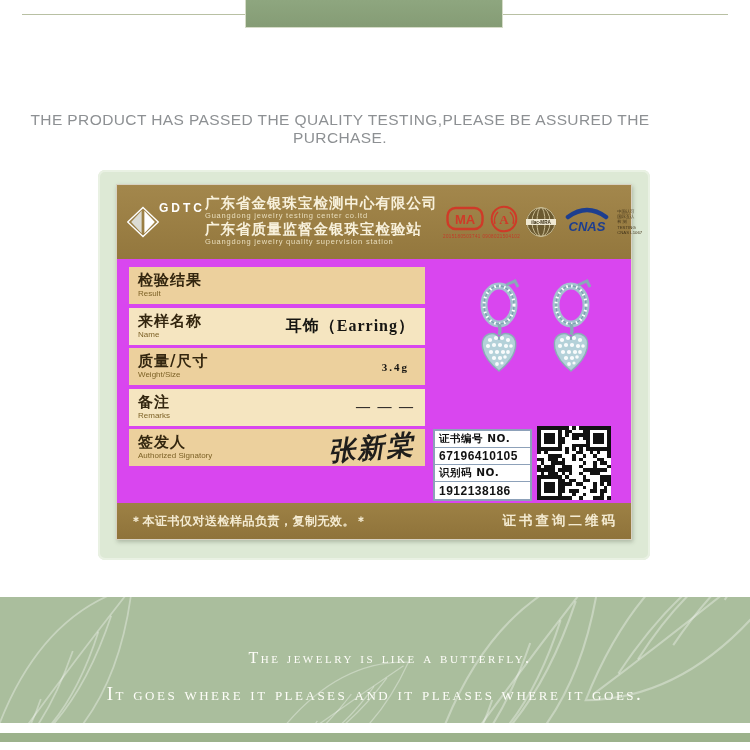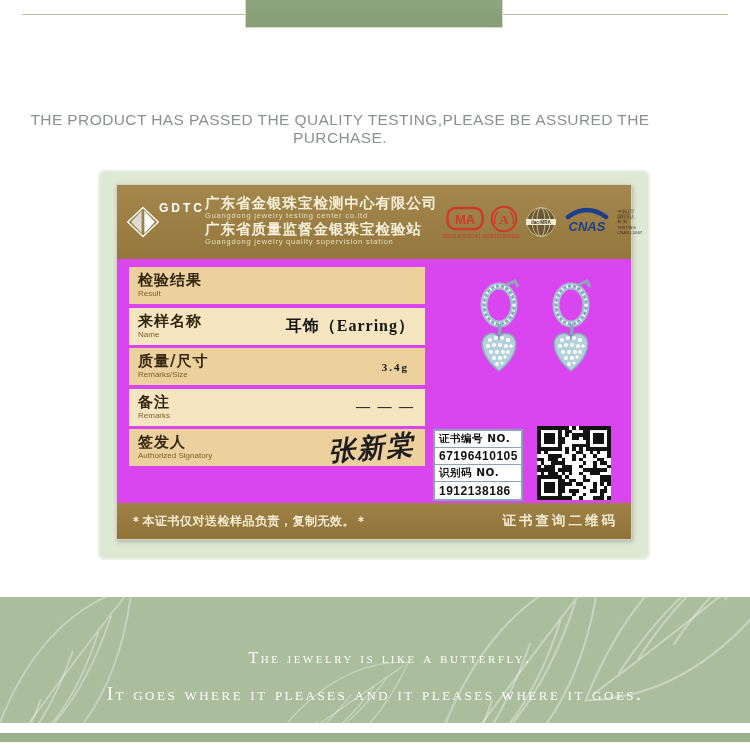--- a/index.html
+++ b/index.html
@@ -55,21 +55,21 @@
   .v-weight { font-size:11px; letter-spacing:2px; padding-right:6px;text-align:right; }
   .v-criteria { flex:1; display:flex; justify-content:space-around; padding-left:8px; }
   .v-criteria .val { font-size:14.5px; letter-spacing:1px; }
   .v-remarks { font-size:14px; letter-spacing:2px; color:#242220; }
   .v-sign { font-family:"Liberation Serif", serif; font-style:italic; font-weight:bold;
     font-size:27px; color:#1e1d1b; transform:rotate(-5deg); letter-spacing:2px;
     font-family:"DejaVu Sans", sans-serif; }
 
   
   .earrings { position:absolute; left:330px; top:4px; width:172px; height:152px; }
-  .certnum { position:absolute; left:316px; top:170px; width:90px;
+  .certnum { position:absolute; left:316px; top:170px; width:99px;
     border:2px solid #8da1b9; background:#fff; }
   .certnum .cn-row { border-bottom:1.5px solid #8da1b9; padding:1px 4px; height:17px;
     display:flex; align-items:center; }
   .certnum .cn-row:last-child { border-bottom:none; }
   .cn-label { font-family:"DejaVu Sans", sans-serif; font-weight:bold; font-size:10.5px; color:#111; letter-spacing:.5px; }
   .cn-num { font-family:"Liberation Sans", sans-serif; font-weight:bold; font-size:12px; color:#111; letter-spacing:.5px; }
   .qr { position:absolute; left:420px; top:167px; width:74px; height:74px; }
   .qr svg { width:74px; height:74px; display:block; }
 
   
@@ -177,21 +177,21 @@
               <div class="en">Name</div>
             </div>
             <div class="vwrap">
                 <span class="val v-name">耳饰（Earring）</span>
               </div>
           </div>
 
           <div class="rrow">
             <div class="lbl">
               <div class="cn">质量/尺寸</div>
-              <div class="en">Remarks/Size</div>
+              <div class="en">Weight/Size</div>
             </div>
             <div class="vwrap">
                 <span class="val v-weight">3.4g</span>
               </div>
           </div>
 
 
           <div class="rrow">
             <div class="lbl">
               <div class="cn">备注</div>

